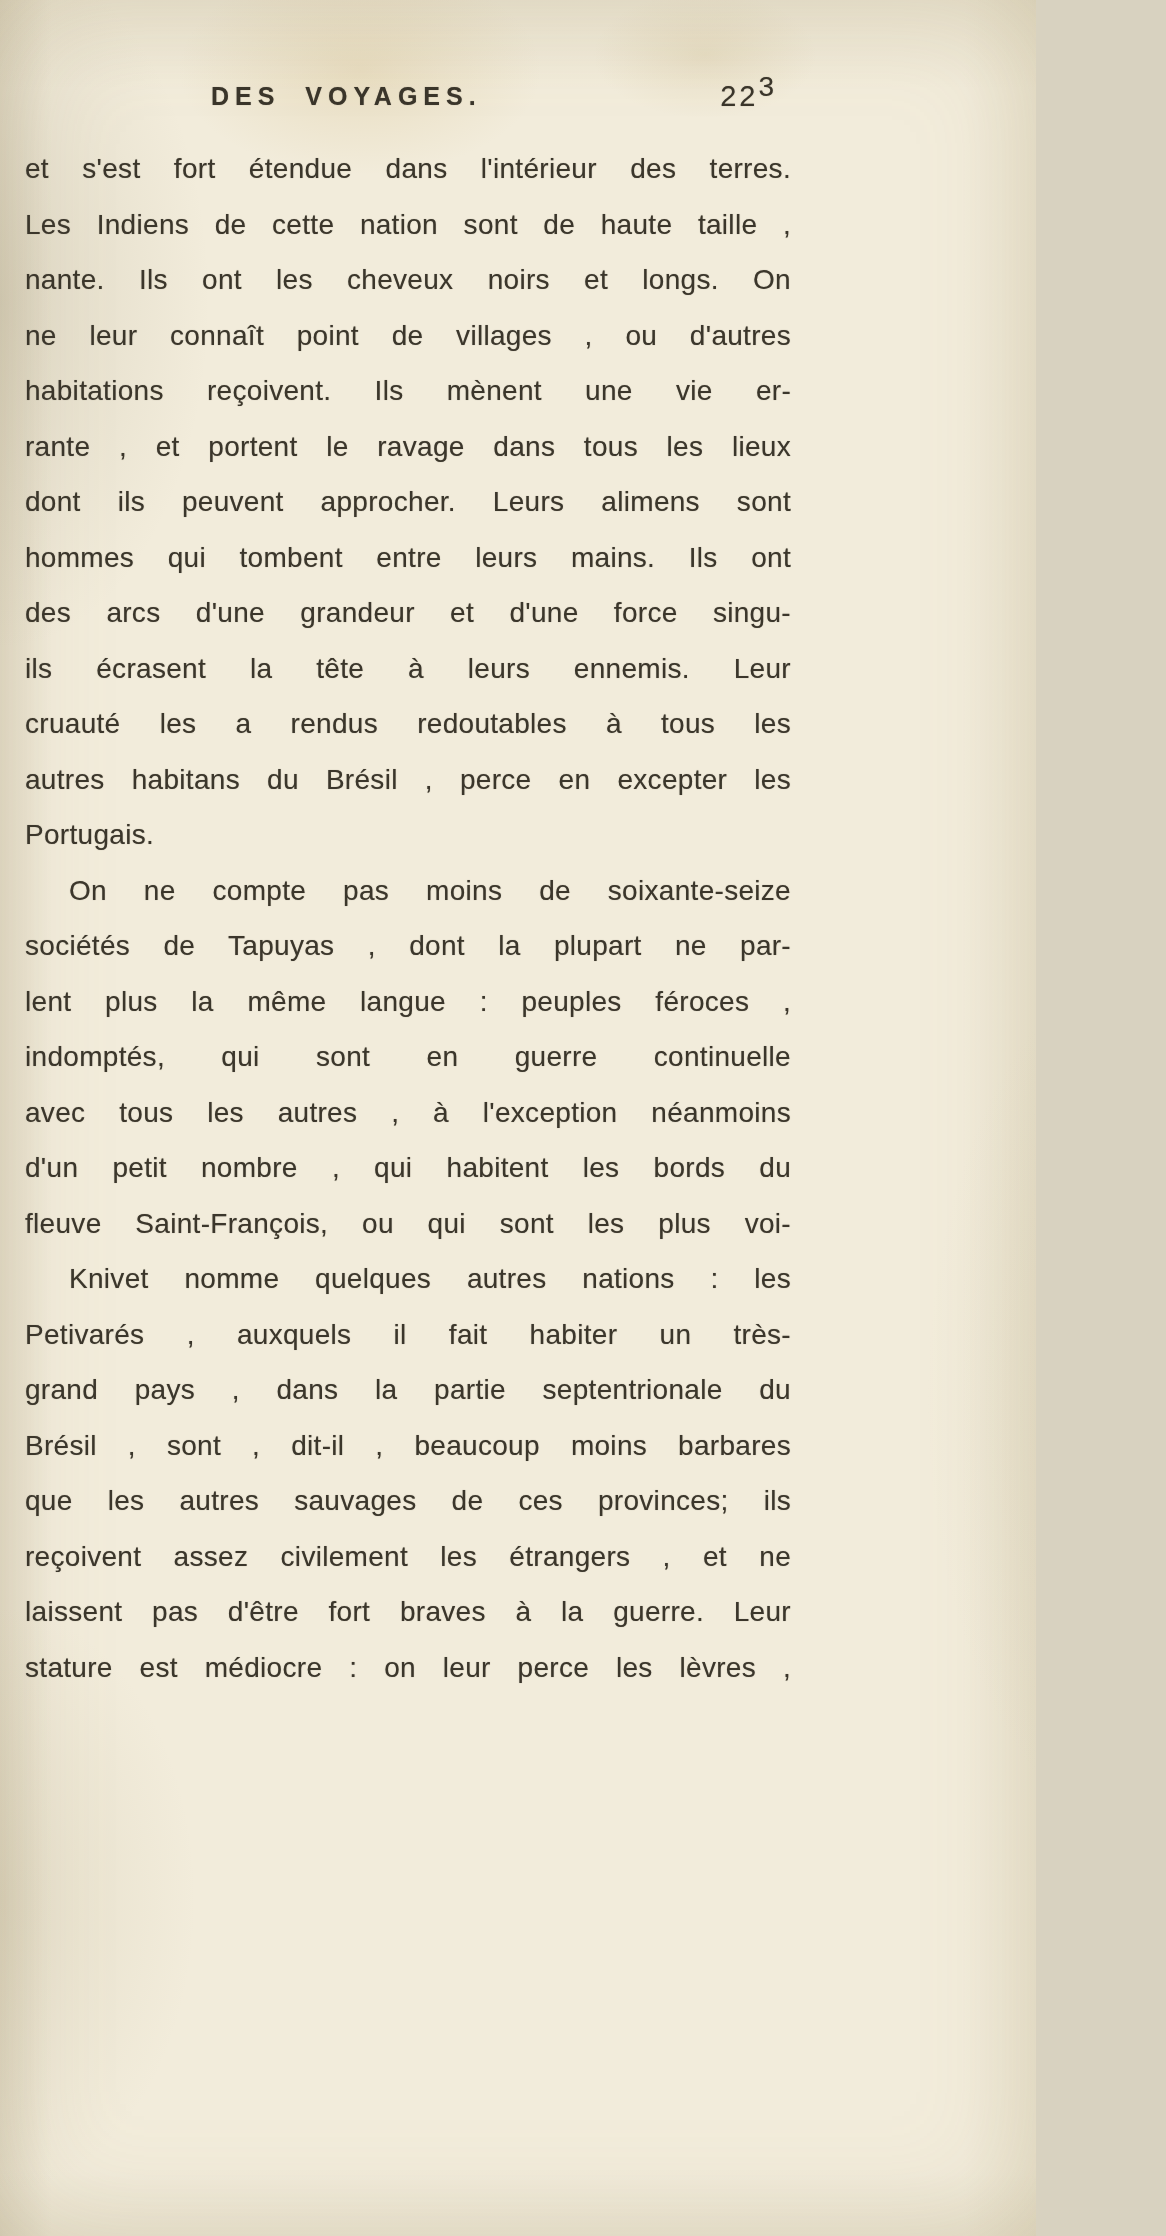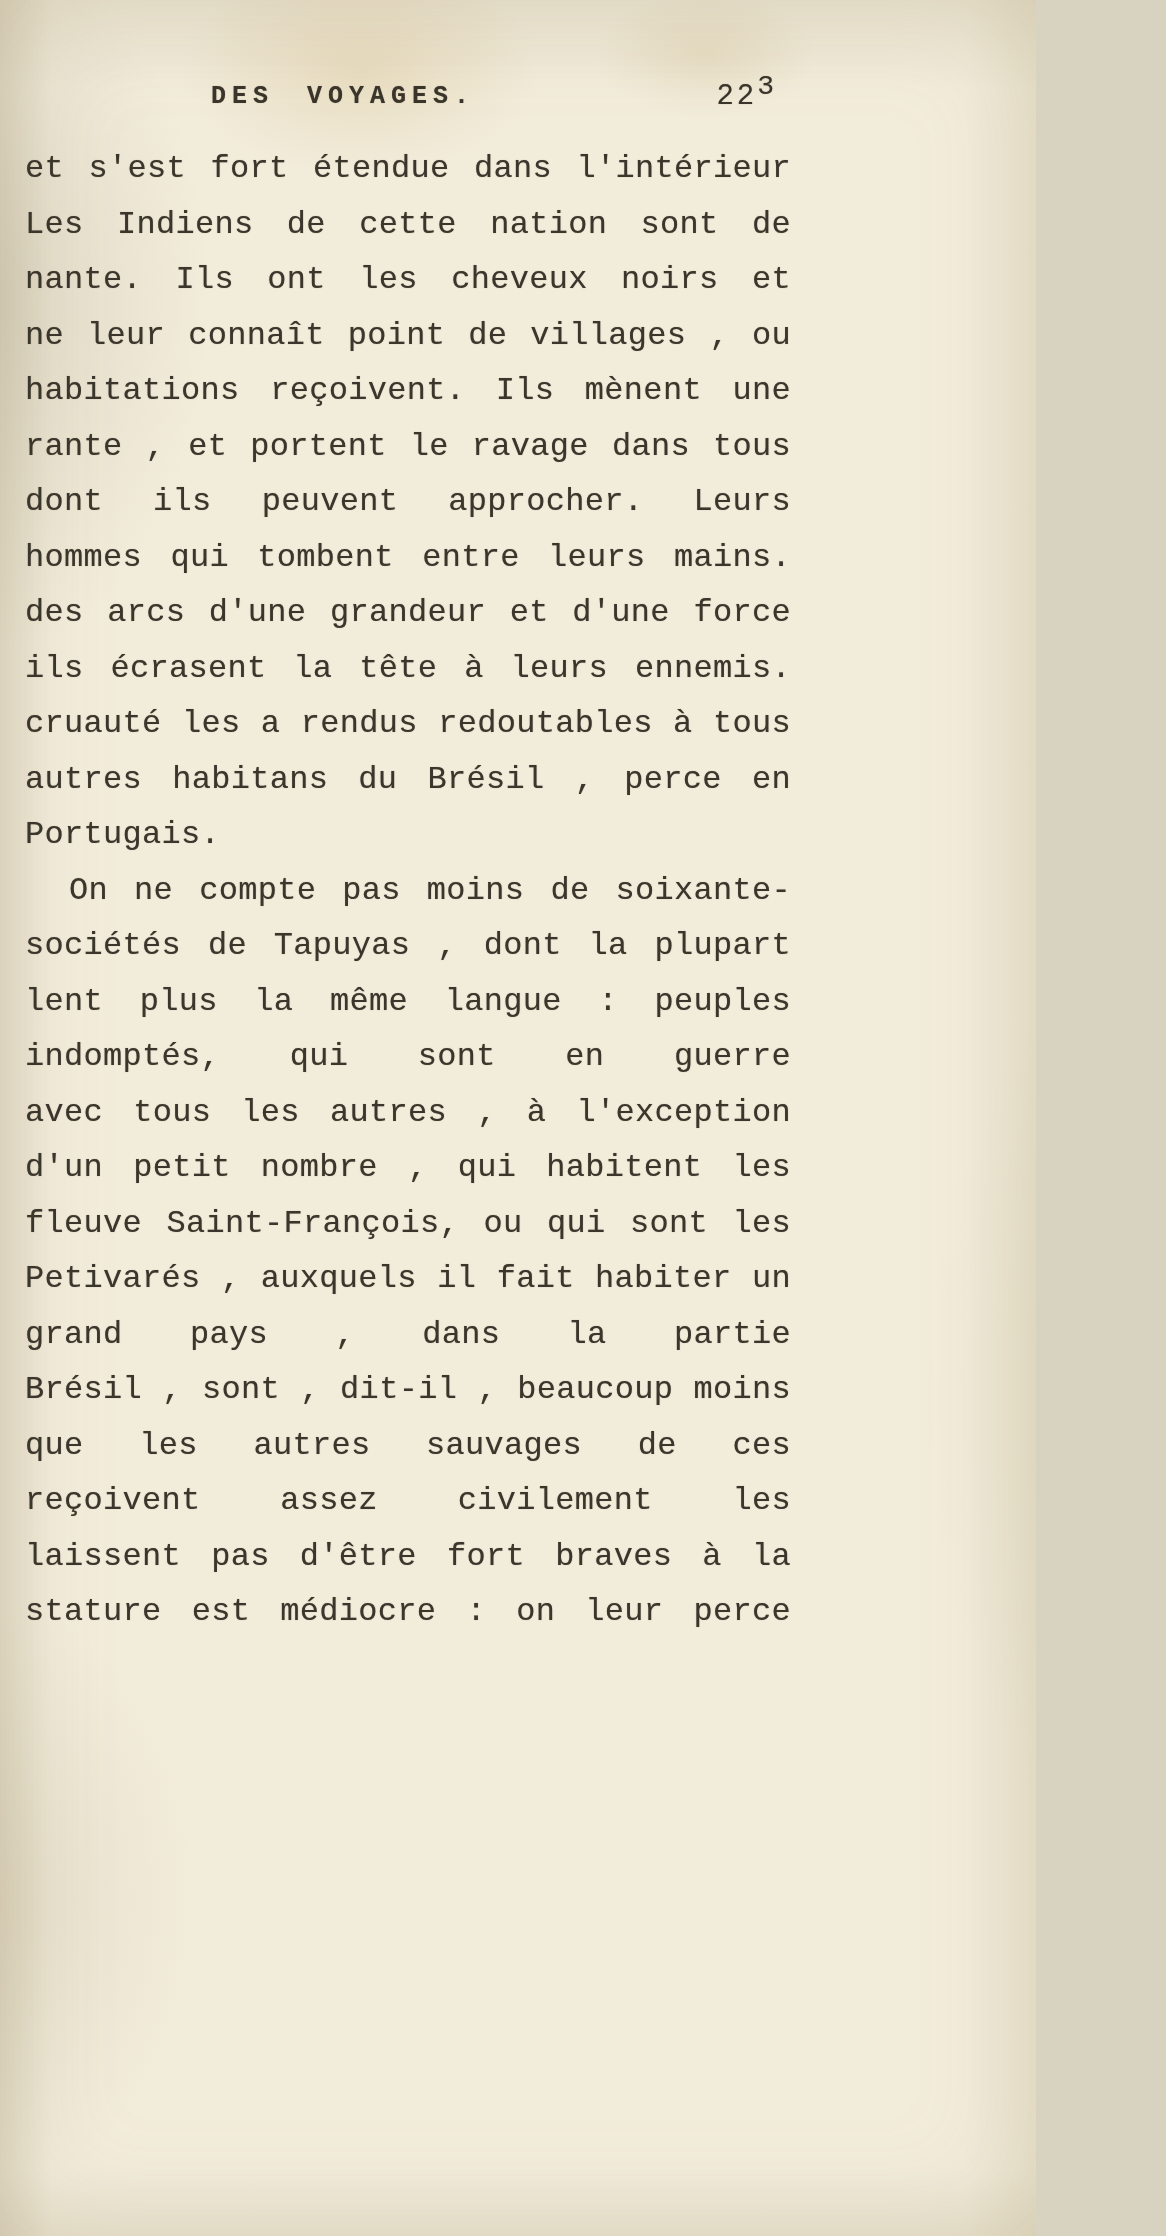--- a/index.html
+++ b/index.html
@@ -2,21 +2,21 @@
 <html><head>
 <meta charset="utf-8">
 <style>
   html, body { margin: 0; padding: 0; background: #d8d2c0; }
 
   .scan {
     position: relative;
     width: 1036px;
     height: 2236px;
     overflow: hidden;
-    font-family: Liberation Mono, monospace;
+    font-family: Liberation Sans, sans-serif;
     color: #3b362b;
     background:
       radial-gradient(ellipse 260px 150px at 360px 70px, rgba(198,168,100,0.22), rgba(198,168,100,0) 70%),
       radial-gradient(ellipse 160px 90px at 705px 55px, rgba(190,165,105,0.18), rgba(190,165,105,0) 70%),
       radial-gradient(ellipse 300px 500px at 0px 300px, rgba(150,140,110,0.20), rgba(150,140,110,0) 70%),
       radial-gradient(ellipse 280px 420px at 0px 1900px, rgba(170,158,120,0.18), rgba(170,158,120,0) 70%),
       radial-gradient(ellipse 320px 600px at 1166px 1400px, rgba(205,196,165,0.25), rgba(205,196,165,0) 75%),
       linear-gradient(90deg, rgba(165,152,118,0.22) 0%, rgba(165,152,118,0) 5%, rgba(0,0,0,0) 93%, rgba(205,195,162,0.25) 100%),
       linear-gradient(180deg, rgba(175,162,125,0.14) 0%, rgba(0,0,0,0) 4%, rgba(0,0,0,0) 97%, rgba(190,180,148,0.18) 100%),
       #f2ecdb;
@@ -63,21 +63,21 @@
     top: 141px;
     left: 25px;
     width: 766px;
   }
 
   .line {
     box-sizing: border-box;
     width: 766px;
     height: 55.5px;
     line-height: 55.5px;
-    font-size: 32px;
+    font-size: 28px;
     text-align: justify;
     text-align-last: justify;
     letter-spacing: 0.3px;
     white-space: normal;
     overflow: hidden;
     text-shadow: 0 0 1px rgba(59,54,43,0.42);
   }
 
   .line.flush {
     text-align: center;
@@ -112,20 +112,21 @@
     <div class="line">cruauté les a rendus redoutables à tous les</div>
     <div class="line">autres habitans du Brésil , perce en excepter les</div>
     <div class="line flush">Portugais.</div>
     <div class="line indent">On ne compte pas moins de soixante-seize</div>
     <div class="line">sociétés de Tapuyas , dont la plupart ne par-</div>
     <div class="line">lent plus la même langue : peuples féroces ,</div>
     <div class="line">indomptés, qui sont en guerre continuelle</div>
     <div class="line">avec tous les autres , à l'exception néanmoins</div>
     <div class="line">d'un petit nombre , qui habitent les bords du</div>
     <div class="line">fleuve Saint-François, ou qui sont les plus voi-</div>
+    <div class="line indent">Knivet nomme quelques autres nations : les</div>
     <div class="line">Petivarés , auxquels il fait habiter un très-</div>
     <div class="line">grand pays , dans la partie septentrionale du</div>
     <div class="line">Brésil , sont , dit-il , beaucoup moins barbares</div>
     <div class="line">que les autres sauvages de ces provinces; ils</div>
     <div class="line">reçoivent assez civilement les étrangers , et ne</div>
     <div class="line">laissent pas d'être fort braves à la guerre. Leur</div>
     <div class="line">stature est médiocre : on leur perce les lèvres ,</div>
   </div>
 
 </div>

